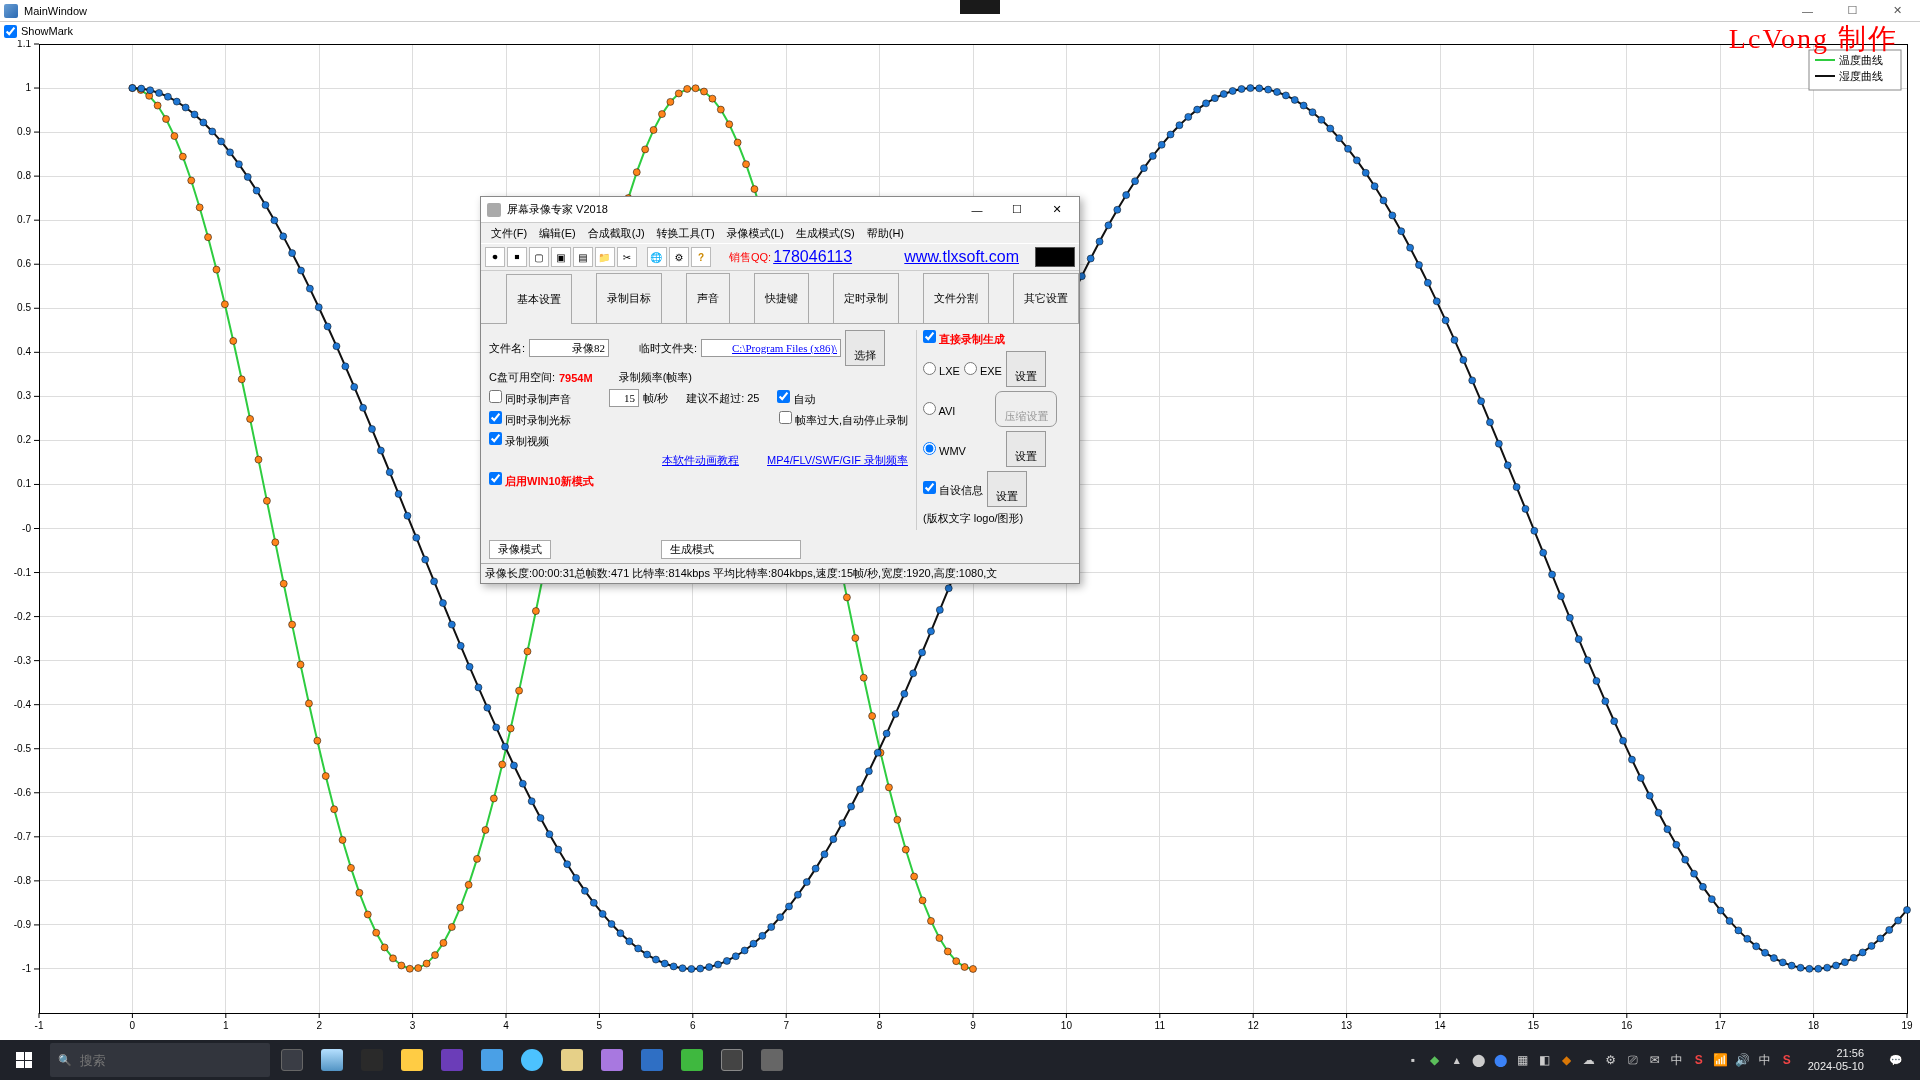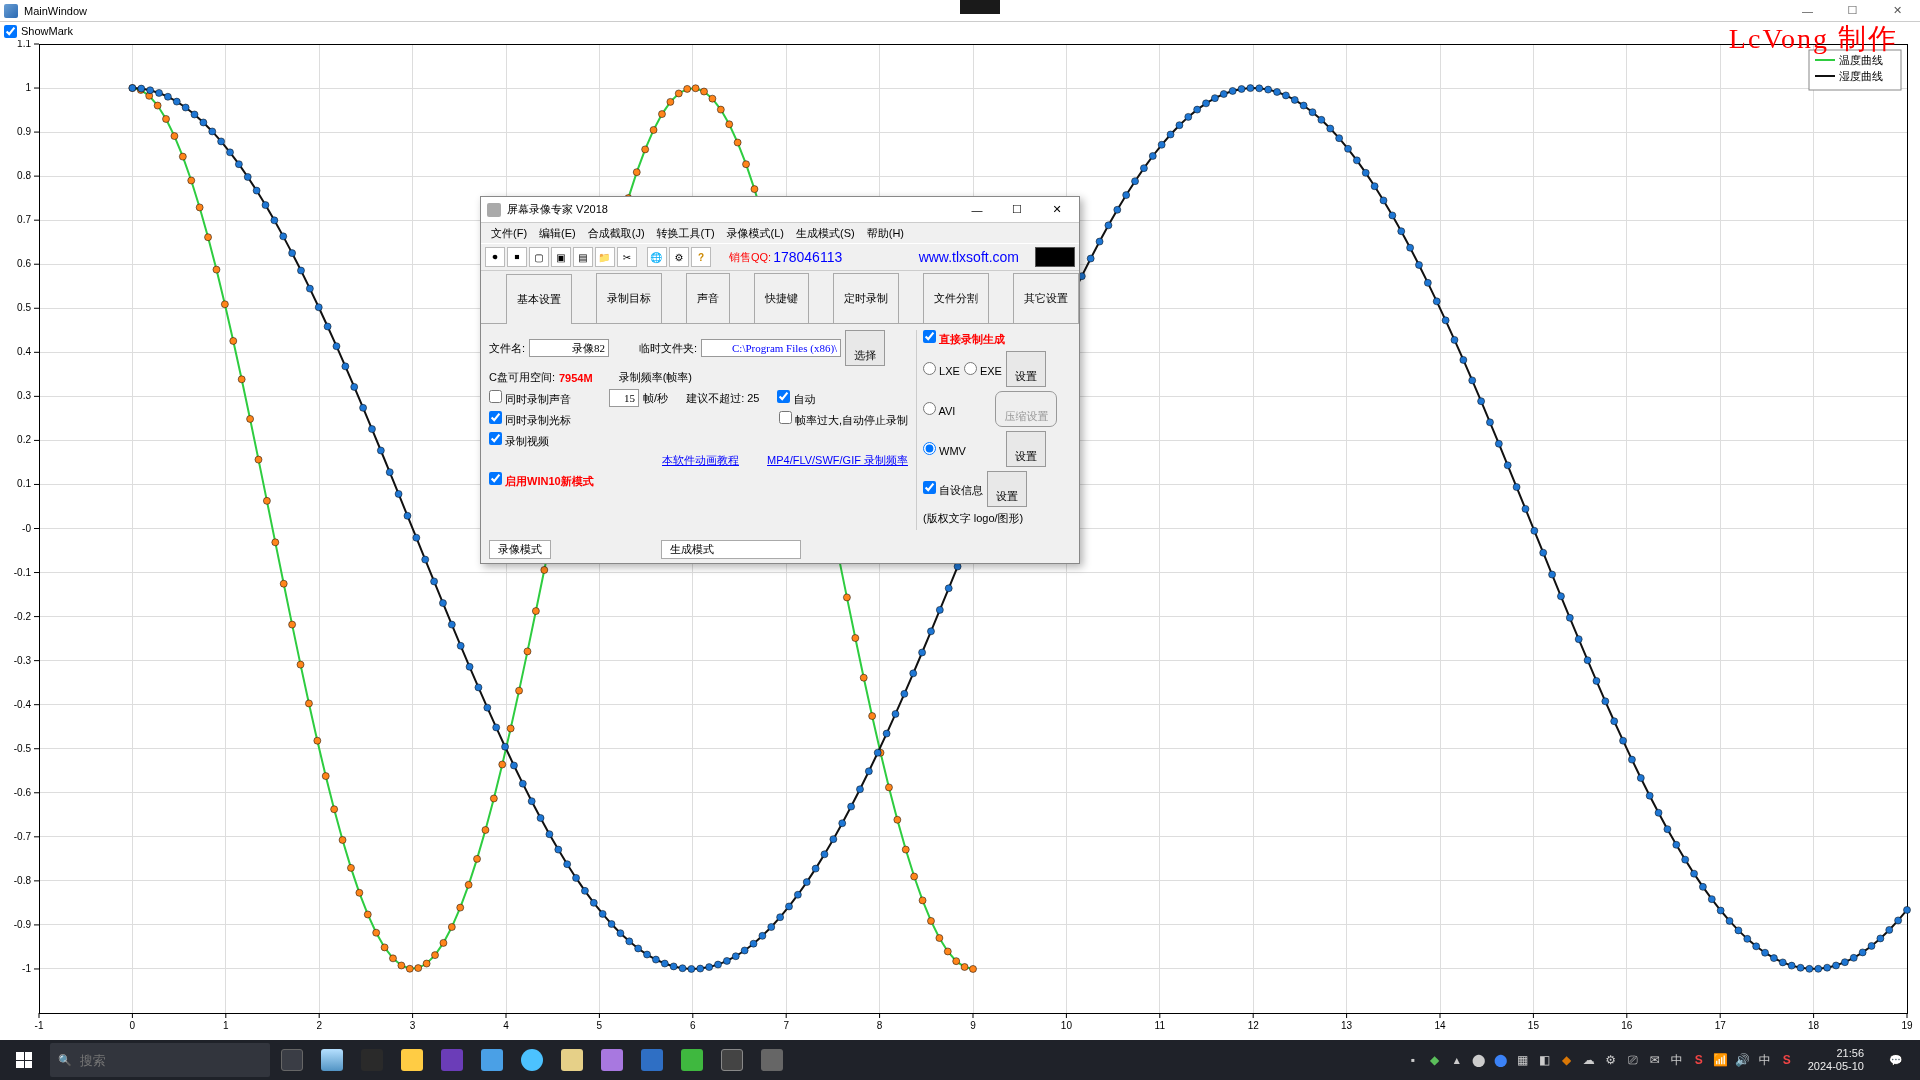--- a/index.html
+++ b/index.html
@@ -31,21 +31,21 @@
 .dialog-titlebar { height: 26px; background: #fff; display: flex; align-items: center; padding: 0 2px 0 6px; border-bottom: 1px solid #ccc; }
 .dialog-titlebar .dicon { width: 14px; height: 14px; margin-right: 6px; background: #aaa; border-radius: 2px; }
 .dialog-titlebar .spacer { flex: 1; }
 .dialog-titlebar .dbtn { width: 40px; height: 22px; display: flex; justify-content: center; align-items: center; }
 
 .dialog-menu { height: 20px; display: flex; align-items: center; padding: 0 4px; background: #f0f0f0; gap: 0; }
 .dialog-menu span { padding: 2px 6px; }
 
 .dialog-toolbar { height: 28px; display: flex; align-items: center; padding: 0 4px; background: #f0f0f0; gap: 2px; border-top: 1px solid #fff; border-bottom: 1px solid #ccc; }
 .tbtn { width: 20px; height: 20px; border: 1px solid #bbb; background: #fff; display: flex; justify-content: center; align-items: center; font-size: 10px; }
-.tlink { color: #0000ff; font-size: 14px; }
+.tlink { color: #0000ff; text-decoration: underline; font-size: 16px; }
 .tsep { flex: 1; }
 .tpreview { width: 40px; height: 20px; background: #000; border: 1px solid #555; }
 
 .tabs { display: flex; background: #f0f0f0; padding-top: 2px; border-bottom: 1px solid #aaa; }
 .tab { padding: 17px 10px; border: 1px solid #aaa; border-bottom: none; background: #f0f0f0; margin-right: -1px; position: relative; margin-left: 25px; }
 .tab.active { background: #f0f0f0; top: 1px; }
 
 .tab-body { padding: 6px 8px; background: #f0f0f0; display: flex; gap: 8px; }
 .col-left { flex: 1; }
 .col-right { width: 155px; border-left: 1px solid #ccc; padding-left: 6px; }
@@ -604,21 +604,21 @@
       <div class="tab">其它设置</div>
     </div>
 
   <div class="tab-body">
     <div class="col-left">
       <div class="row">
         <span>文件名:</span>
         <input class="field" style="width: 80px;" value="录像82">
         <span style="width:22px"></span>
         <span>临时文件夹:</span>
-        <input class="field" style="width: 140px; color: rgb(0, 0, 255); " value="C:\Program Files (x86)\">
+        <input class="field" style="width: 140px; color: rgb(0, 0, 255); text-decoration: underline;" value="C:\Program Files (x86)\">
         <button class="smbtn">选择</button>
       </div>
       <div class="row">
         <span>C盘可用空间:</span>
         <span class="redtxt">7954M</span>
         <span style="width:18px"></span>
         <span>录制频率(帧率)</span>
       </div>
       <div class="row">
         <label><input type="checkbox" style=""> <span>同时录制声音</span></label>
@@ -677,20 +677,21 @@
         </div>
     </div>
   </div>
 
   <div class="modes-row" style="padding:0 8px">
     <span class="mode-hdr">录像模式</span>
     <span style="width:90px"></span>
     <span class="mode-hdr" style="width:140px">生成模式</span>
   </div>
 
+  <div class="status">录像长度:00:00:31总帧数:471 比特率:814kbps 平均比特率:804kbps,速度:15帧/秒,宽度:1920,高度:1080,文</div>
 </div>
 
 <div class="taskbar">
   <div class="start">
     <div class="winlogo">
         <div></div>
         <div></div>
         <div></div>
         <div></div>
       </div>

